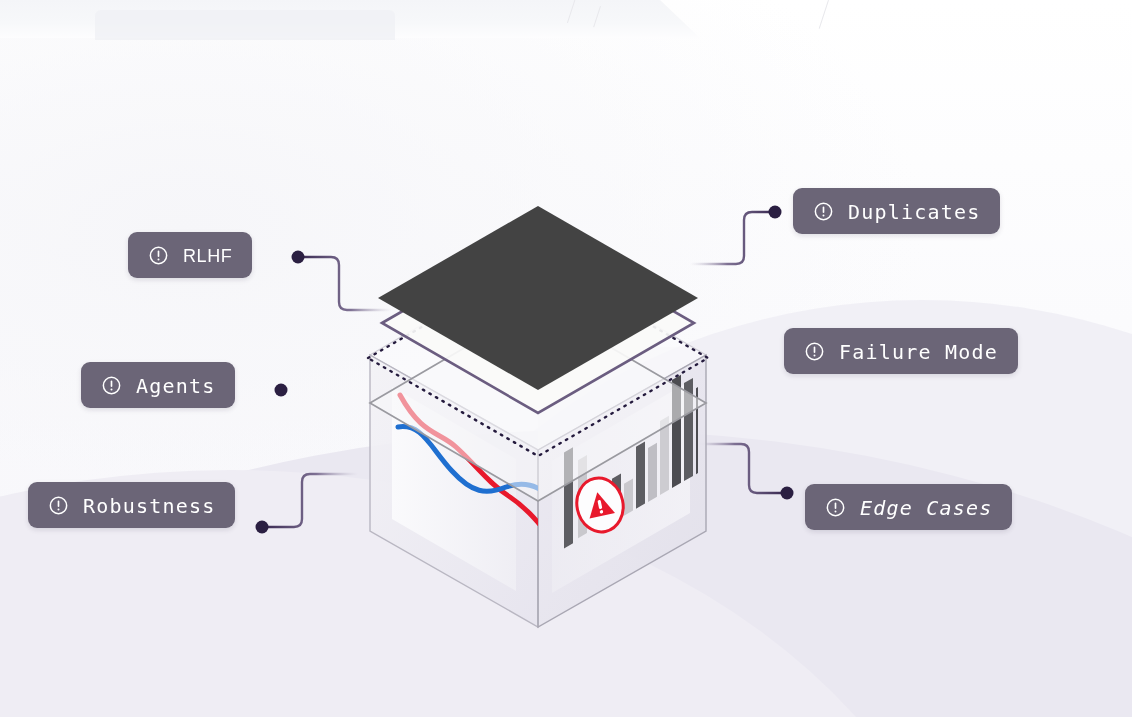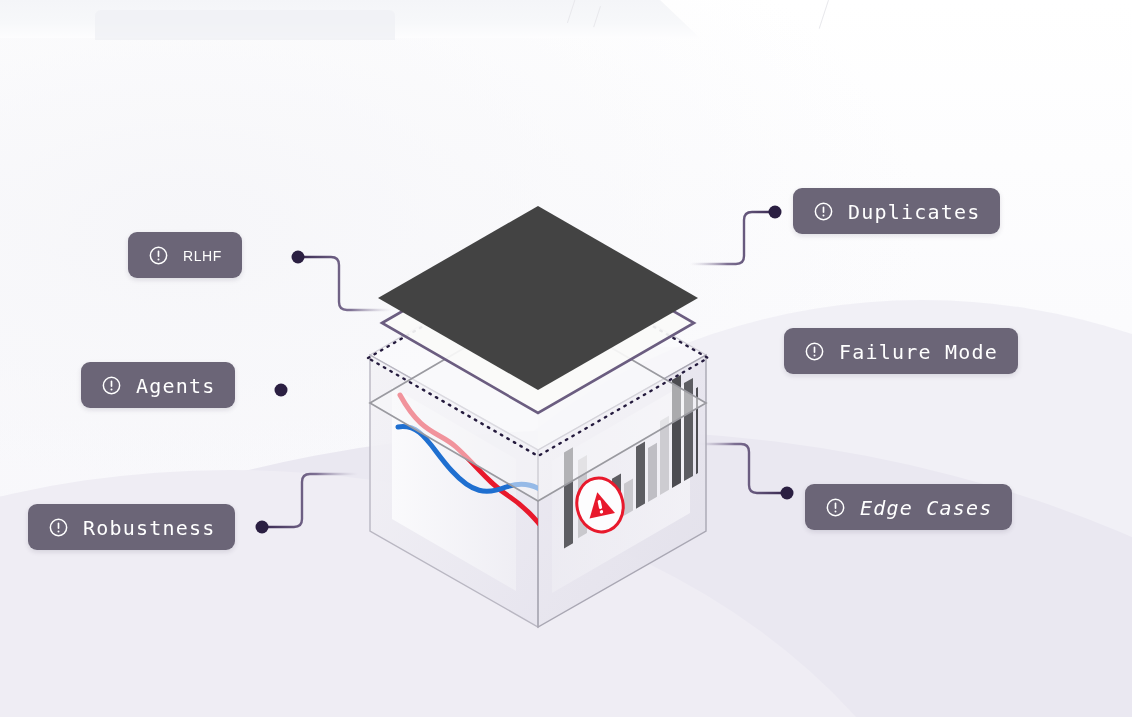--- a/index.html
+++ b/index.html
@@ -106,35 +106,35 @@
   }
   .chip .chip-label {
     font-family: "DejaVu Sans Mono", monospace;
     line-height: 1;
     position: relative;
     top: 1px;
   }
   .chip.sans .chip-label {
     font-family: "Liberation Sans", sans-serif;
     letter-spacing: .6px;
-    font-size: 14px;
+    font-size: 18px;
   }
   .warn-ico {
     width: 21px;
     height: 21px;
     flex: 0 0 21px;
     display: block;
   }
 
   .chip-duplicates { left: 793px; top: 188px; }
   .chip-failure    { left: 784px; top: 328px; }
   .chip-edge       { left: 805px; top: 484px; font-style: italic; }
   .chip-rlhf       { left: 128px; top: 232px; }
   .chip-agents     { left:  81px; top: 362px; justify-content: flex-end; }
-  .chip-robust     { left:  28px; top: 504px; }
+  .chip-robust     { left:  28px; top: 482px; }
 </style>
 </head>
 <body>
 
 <div id="stage">
 
   <div class="bg-layer">
     <div class="bg-vignette"></div>
     <div class="bg-arc-3"></div>
     <div class="bg-arc-1"></div>

